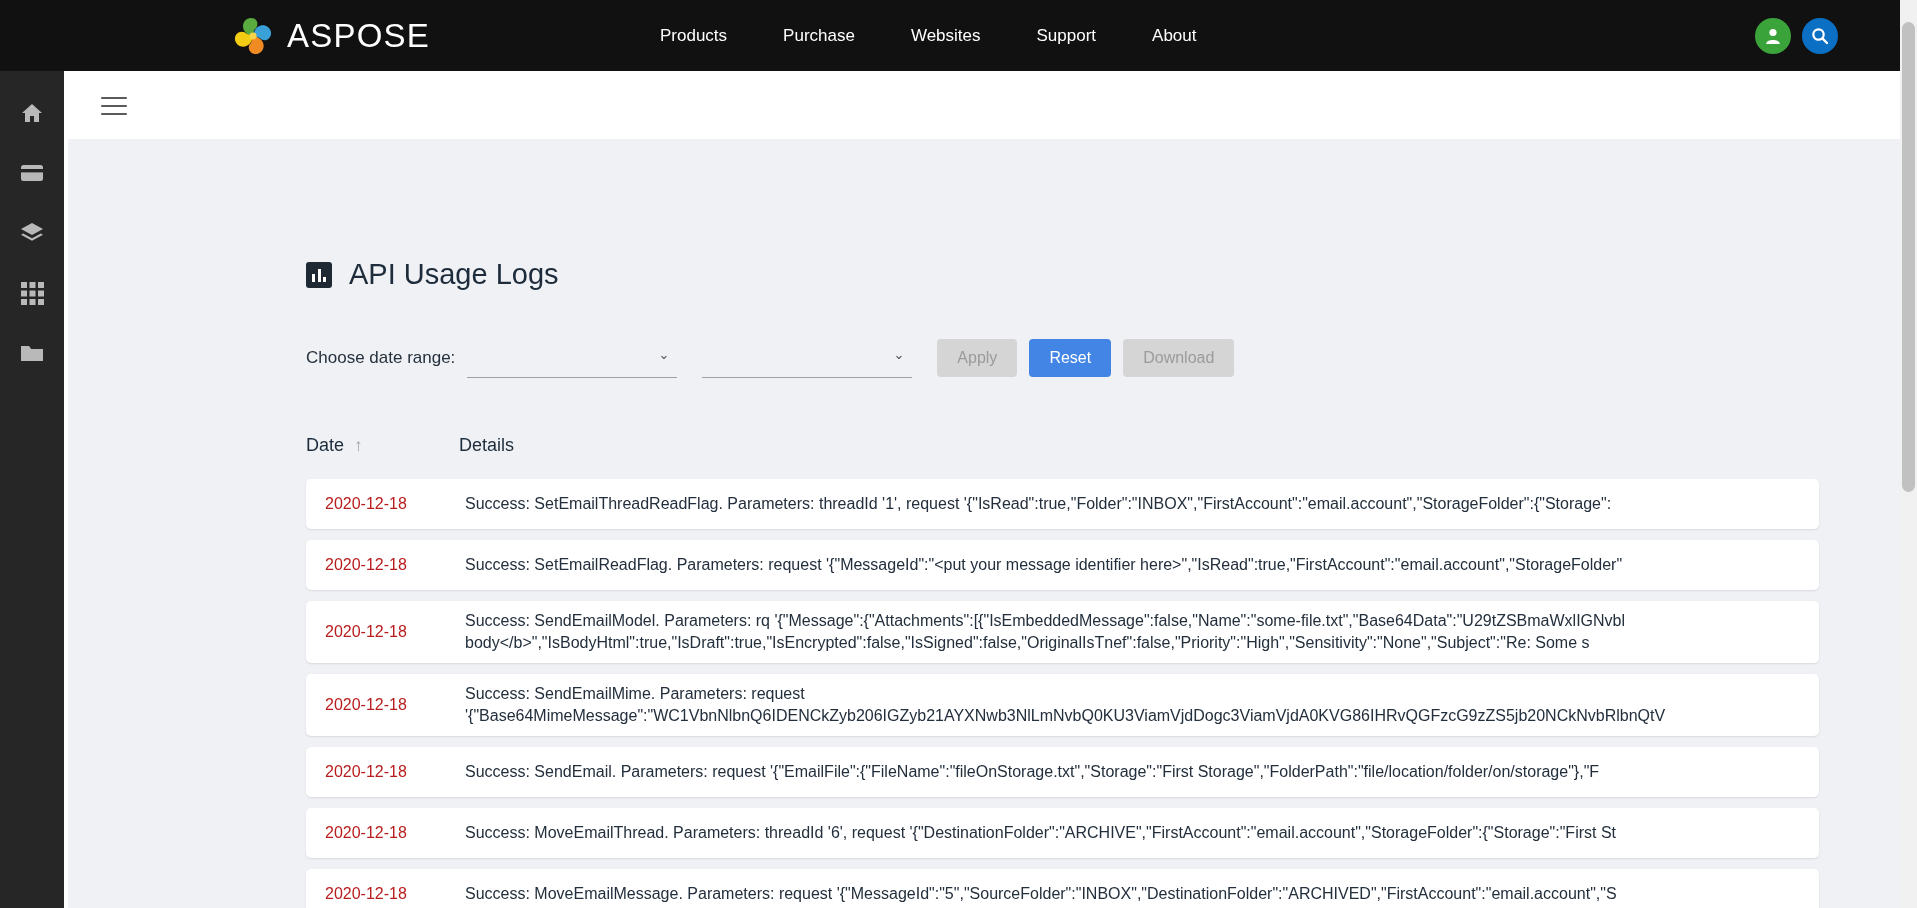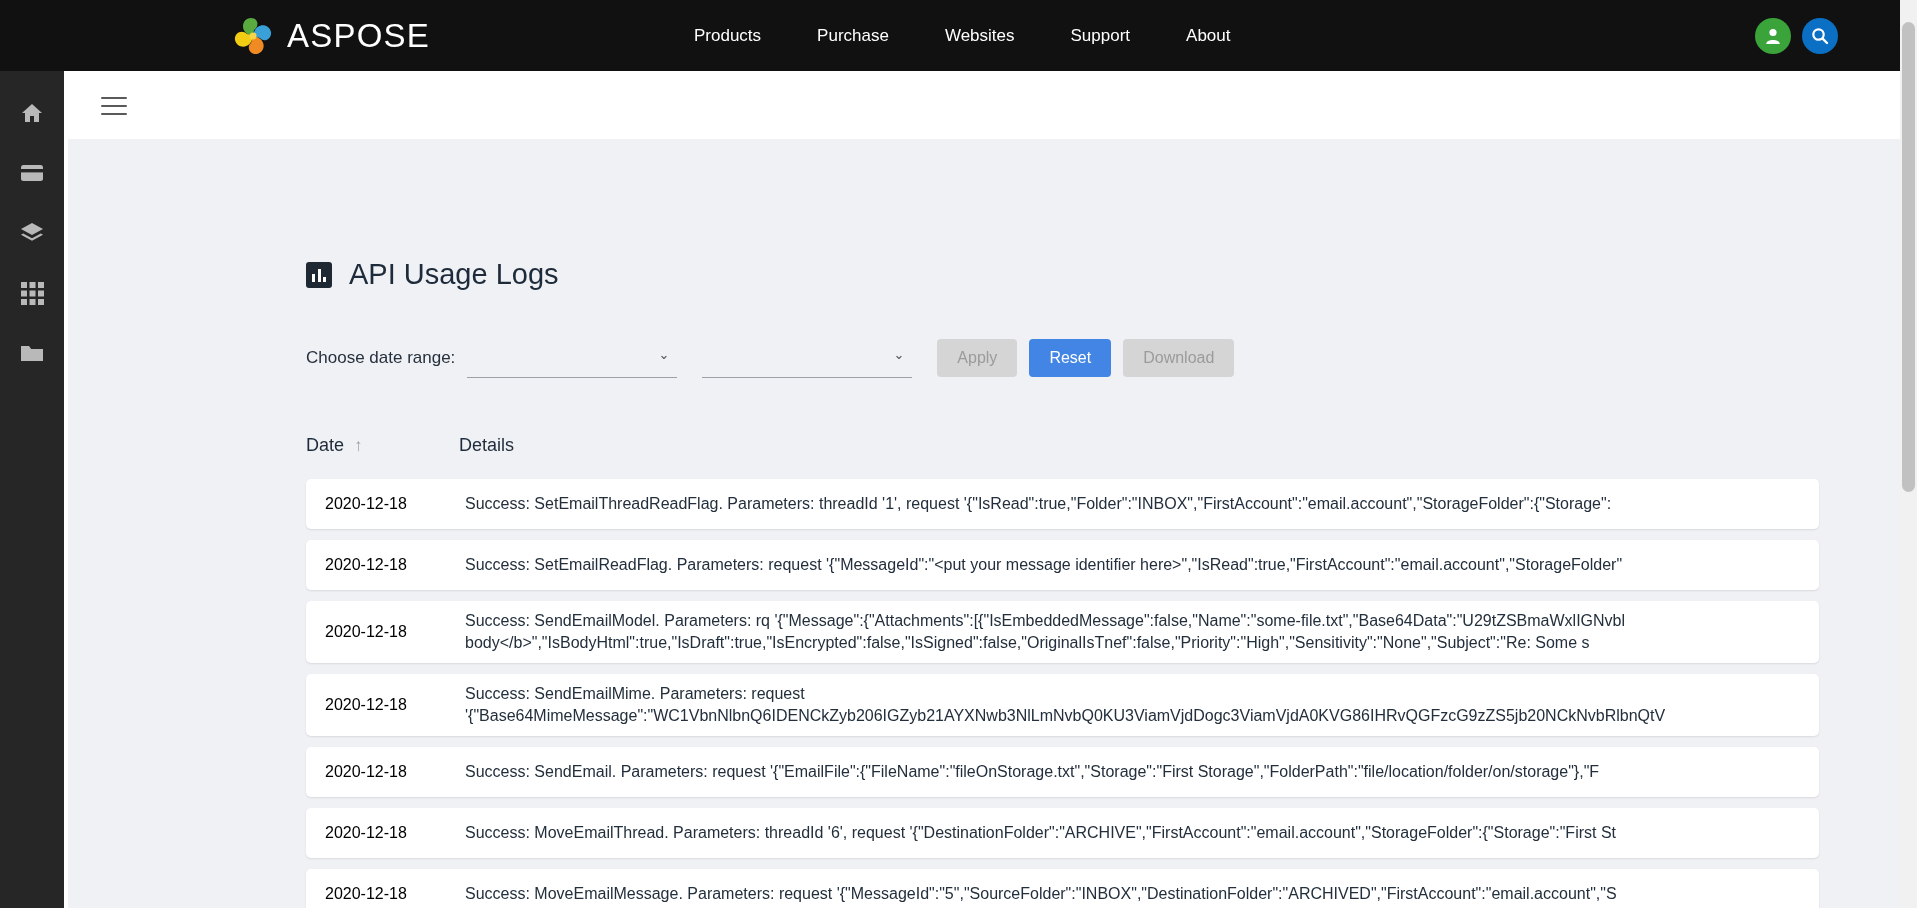--- a/index.html
+++ b/index.html
@@ -24,21 +24,21 @@
     display: flex; align-items: center; gap: 13px;
   }
   #brand-logo { width: 42px; height: 42px; position: relative; }
   #brand-text {
     color: #ffffff;
     font-size: 33px;
     letter-spacing: 1.2px;
     font-weight: 400;
   }
   #mainnav {
-    position: absolute; left: 666px; top: 0; height: 71px;
+    position: absolute; left: 632px; top: 0; height: 71px;
     display: flex; align-items: center; gap: 0;
   }
   #mainnav a {
     color: #ffffff;
     font-size: 17px;
     text-decoration: none;
     padding: 0 28px;
     line-height: 71px;
   }
   #topright {
@@ -168,21 +168,21 @@
     box-shadow: 0 1px 2px rgba(0,0,0,.10);
     display: flex; align-items: center;
     padding: 0 0 0 19px;
     overflow: hidden;
     white-space: nowrap;
   }
   .row.h1 { height: 50px; }
   .row.h2 { height: 62px; }
   .cell-date {
     width: 140px; flex: none;
-    font-size: 16px; color: #000000;
+    font-size: 16px; color: #b91c1c;
   }
   .cell-details {
     font-size: 16px; color: #232f3c;
     white-space: pre;
     overflow: hidden;
     line-height: 1.38;
   }
 
   
   #vscroll-track {

